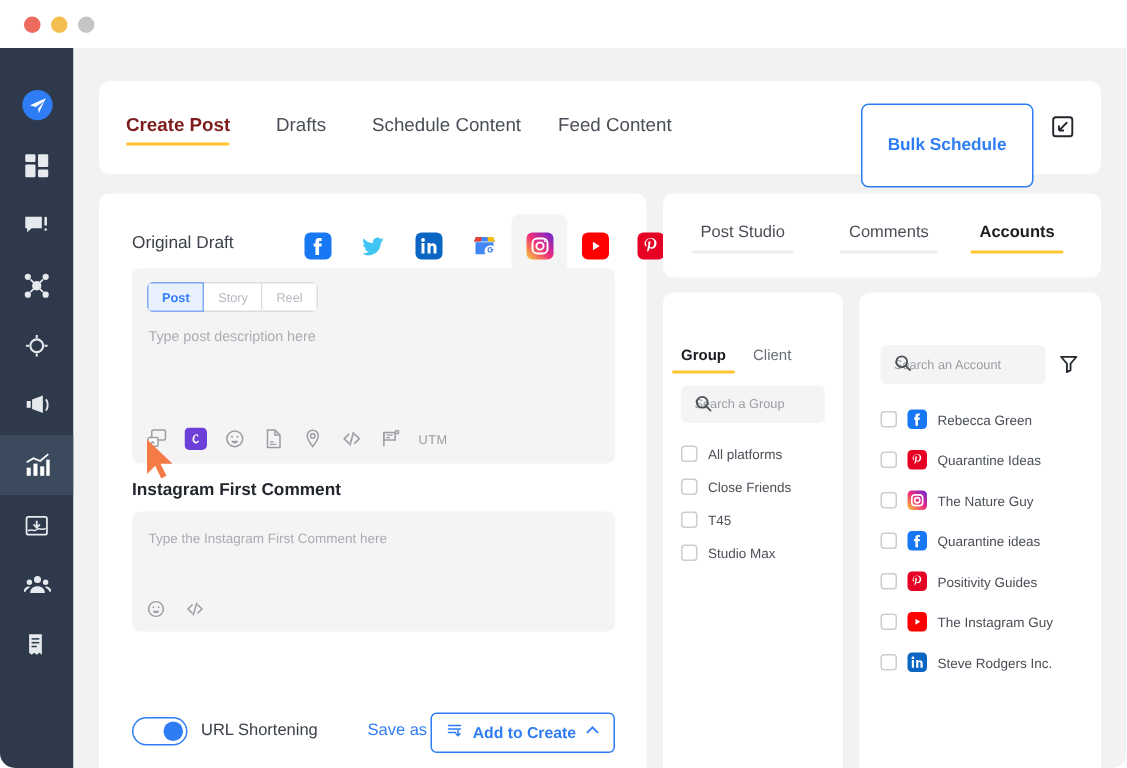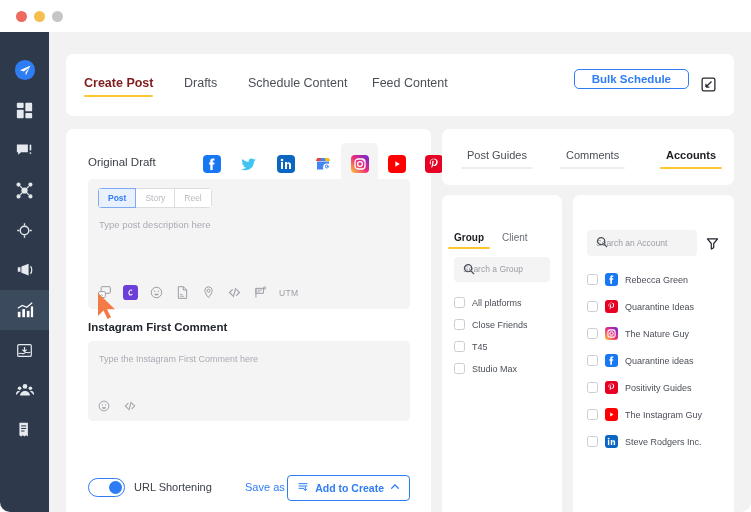--- a/index.html
+++ b/index.html
@@ -54,21 +54,21 @@
     position: absolute; top: 22px;
     font-size: 12.5px; color: #4A4F57; white-space: nowrap;
   }
   .toptab.active { font-weight: bold; color: #7f1d1d; }
   .toptab.active::after {
     content: ""; position: absolute; left: 0; right: 0; bottom: -7px;
     height: 2.5px; background: #FFC531; border-radius: 2px;
   }
   #bulk-schedule {
     position: absolute; right: 45px; top: 15px;
-    padding: 3px 17px;
+    padding: 21px 17px;
     border: 1.4px solid #2F7DF4; border-radius: 5px;
     color: #2F7DF4; font-size: 11.5px; font-weight: bold;
     background: #fff; cursor: pointer; white-space: nowrap;
   }
   #expand-icon { position: absolute; right: 17px; top: 22px; cursor: pointer; }
 
   
   #editor {
     position: absolute; left: 17px; top: 97px; width: 365px; height: 398px;
     background: #ffffff; border-radius: 7px;
@@ -521,23 +521,23 @@
           <span>
             <svg width="10" height="10" viewBox="0 0 12 12" fill="none" stroke="#2F7DF4" stroke-width="1.5" stroke-linecap="round">
                 <path d="M2 7.5L6 3.5l4 4"></path>
               </svg>
           </span>
         </div>
       </div>
     </div>
 
     <div id="rtabs-card">
-      <div class="rtab" style="left:25px">Post Guides</div>
+      <div class="rtab" style="left:25px">Post Studio</div>
       <div class="rtab" style="left:124px">Comments</div>
-      <div class="rtab active" style="left:224px">Accounts</div>
+      <div class="rtab active" style="left:211px">Accounts</div>
     </div>
 
     <div id="group-card">
       <div class="gtab active" style="left:12px">Group</div>
       <div class="gtab" style="left:60px">Client</div>
       <div id="gsearch">
         <span>Search a Group</span>
         <span class="sic">
           <svg width="12" height="12" viewBox="0 0 14 14" fill="none" stroke="#4A4F57" stroke-width="1.4">
               <circle cx="6" cy="6" r="4.2"></circle>

